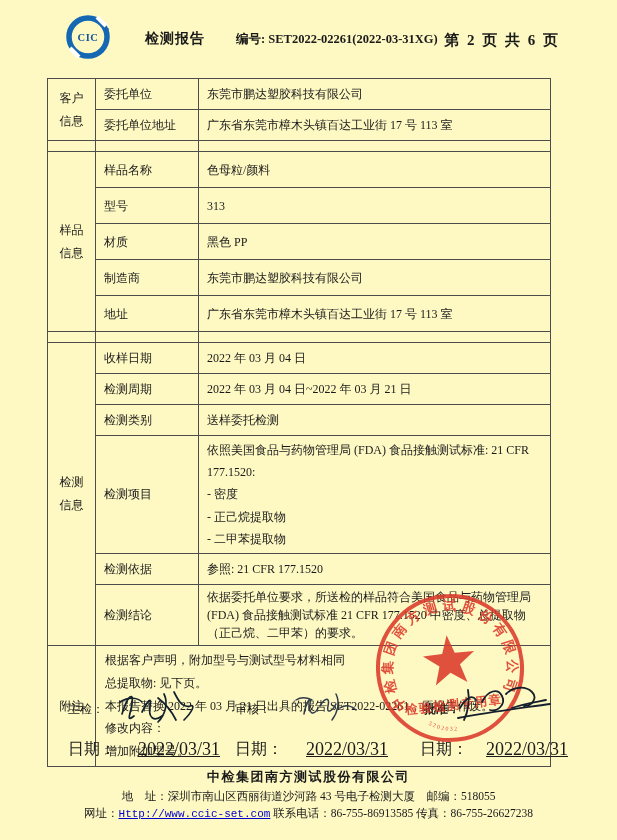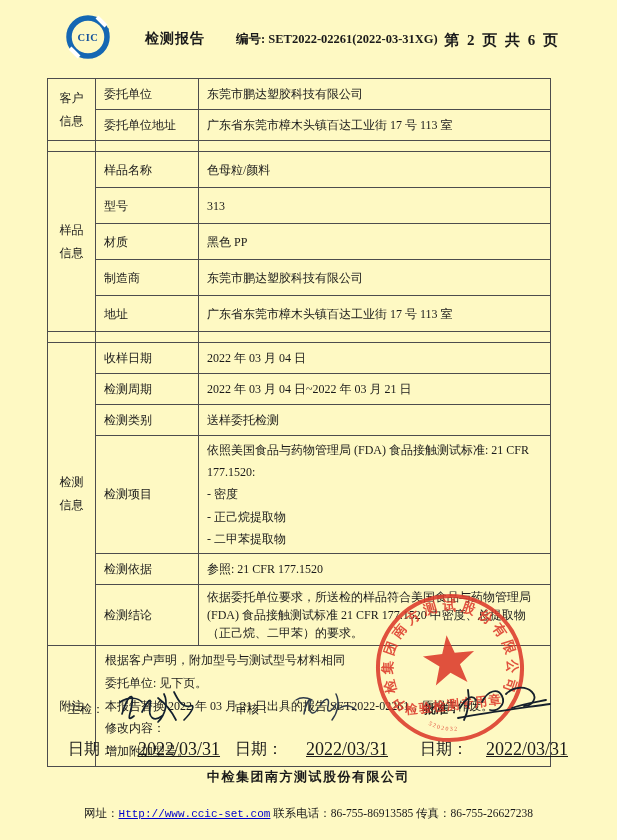--- a/index.html
+++ b/index.html
@@ -143,21 +143,21 @@
         <td>检测结论</td>
         <td class="fvalue concl">依据委托单位要求，所送检的样品符合美国食品与药物管理局 (FDA) 食品接触测试标准 21 CFR 177.1520 中密度、总提取物（正己烷、二甲苯）的要求。</td>
       </tr>
 
       <tr>
         <td class="group">
           <span>附注</span>
         </td>
         <td class="fvalue note" colspan="2" style="padding-left:9px;">
           <div>根据客户声明，附加型号与测试型号材料相同</div>
-          <div>委托单位: 见下页。</div>
+          <div>总提取物: 见下页。</div>
           <div>本报告替换 2022 年 03 月 21 日出具的报告 SET2022-02261，原报告作废。</div>
           <div>修改内容：</div>
           <div>增加附加型号。</div>
         </td>
       </tr>
     </tbody>
   </table>
 
   <svg class="stamp" width="168" height="168" viewBox="0 0 168 168">
     <circle cx="84" cy="84" r="72" fill="none" stroke="#dd3a2b" stroke-width="4"></circle>
@@ -211,17 +211,18 @@
   </svg>
 
   <div class="date-label" style="left:68px;top:739px;">日期：</div>
   <div class="date-val" style="left:138px;top:739px;">2022/03/31</div>
   <div class="date-label" style="left:235px;top:739px;">日期：</div>
   <div class="date-val" style="left:306px;top:739px;">2022/03/31</div>
   <div class="date-label" style="left:420px;top:739px;">日期：</div>
   <div class="date-val" style="left:486px;top:739px;">2022/03/31</div>
 
   <div class="ftr ftr-company">中检集团南方测试股份有限公司</div>
+  <div class="ftr ftr-line ftr-addr">地　址：深圳市南山区西丽街道沙河路 43 号电子检测大厦　邮编：518055</div>
   <div class="ftr ftr-line ftr-web">
     <span>网址：</span><a class="weblink" href="#">Http://www.ccic-set.com</a><span> 联系电话：86-755-86913585 传真：86-755-26627238</span>
   </div>
 
 </div>
 
 </body></html>

